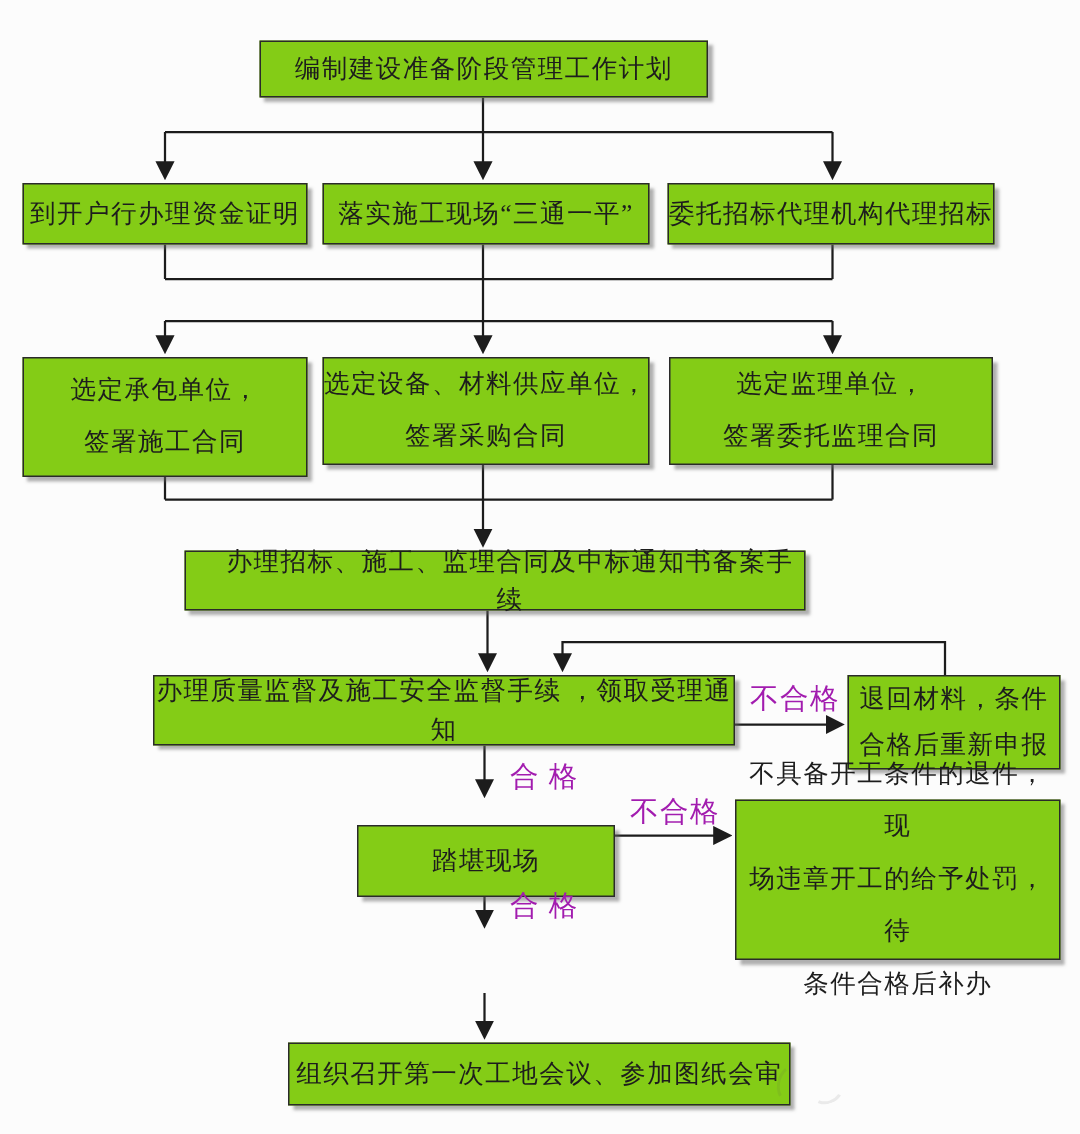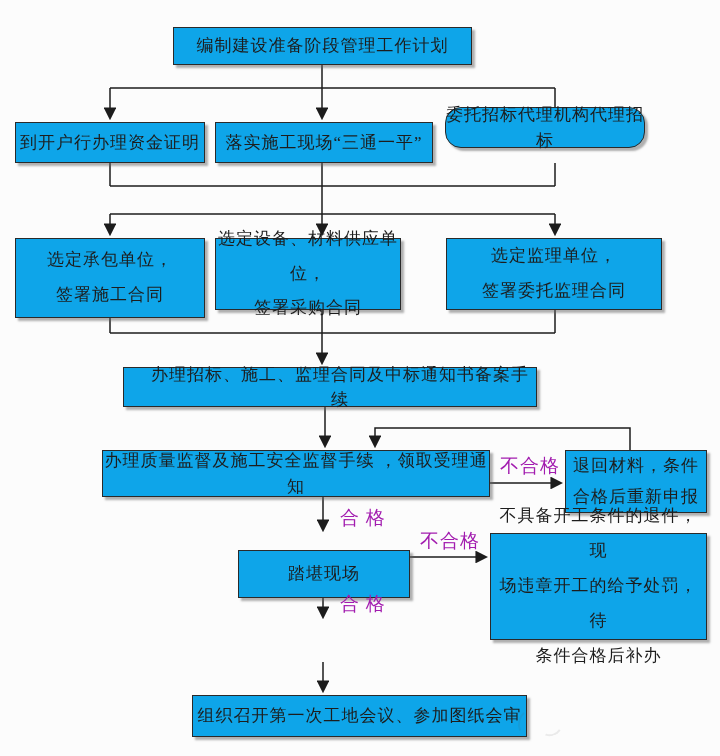--- a/index.html
+++ b/index.html
@@ -15,21 +15,21 @@
   }
   .connector-layer{
     position:absolute;left:0;top:0;width:720px;height:756px;
   }
   .connector-layer path{
     fill:none;stroke:#1c1c1c;stroke-width:1.5;
   }
   .node{
     position:absolute;
     box-sizing:border-box;
-    background:#0ea5e9;
+    background:#84cc16;
     border:1.6px solid #2a2a2a;
     box-shadow:3px 3px 2px rgba(100,100,100,.5);
     display:flex;align-items:center;justify-content:center;
     text-align:center;
     font-size:17px;color:#1d1d1d;
     white-space:pre-line;
     letter-spacing:1px;
     line-height:1.5;
   }
   .node.two-line{line-height:2.05;}
@@ -113,26 +113,26 @@
       <path d="M323,662 V690" marker-end="url(#arrow)"></path>
     </g>
   </svg>
 
   <div class="node" style="left:173px;top:27px;width:299px;height:38px;">编制建设准备阶段管理工作计划</div>
 
   <div class="node" style="left:15px;top:122px;width:190px;height:41px;">到开户行办理资金证明</div>
 
   <div class="node" style="left:215px;top:122px;width:218px;height:41px;">落实施工现场“三通一平”</div>
 
-  <div class="node" style="left:445px;top:107px;width:200px;height:41px;border-radius:16px;">委托招标代理机构代理招标</div>
+  <div class="node" style="left:445px;top:122px;width:218px;height:41px;">委托招标代理机构代理招标</div>
 
   <div class="node two-line" style="left:15px;top:238px;width:190px;height:80px;">选定承包单位，
 签署施工合同</div>
 
-  <div class="node two-line" style="left:215px;top:238px;width:186px;height:72px;text-align:center;">选定设备、材料供应单位，
+  <div class="node two-line" style="left:215px;top:238px;width:218px;height:72px;text-align:center;">选定设备、材料供应单位，
 签署采购合同</div>
 
   <div class="node two-line" style="left:446px;top:238px;width:216px;height:72px;">选定监理单位，
 签署委托监理合同</div>
 
   <div class="node" style="left:123px;top:367px;width:414px;height:40px;padding-left:20px;">办理招标、施工、监理合同及中标通知书备案手续</div>
 
   <div class="node" style="left:102px;top:450px;width:388px;height:47px;">办理质量监督及施工安全监督手续 ，领取受理通知</div>
 
   <div class="node two-line" style="left:565px;top:450px;width:142px;height:63px;line-height:1.8;">退回材料，条件

